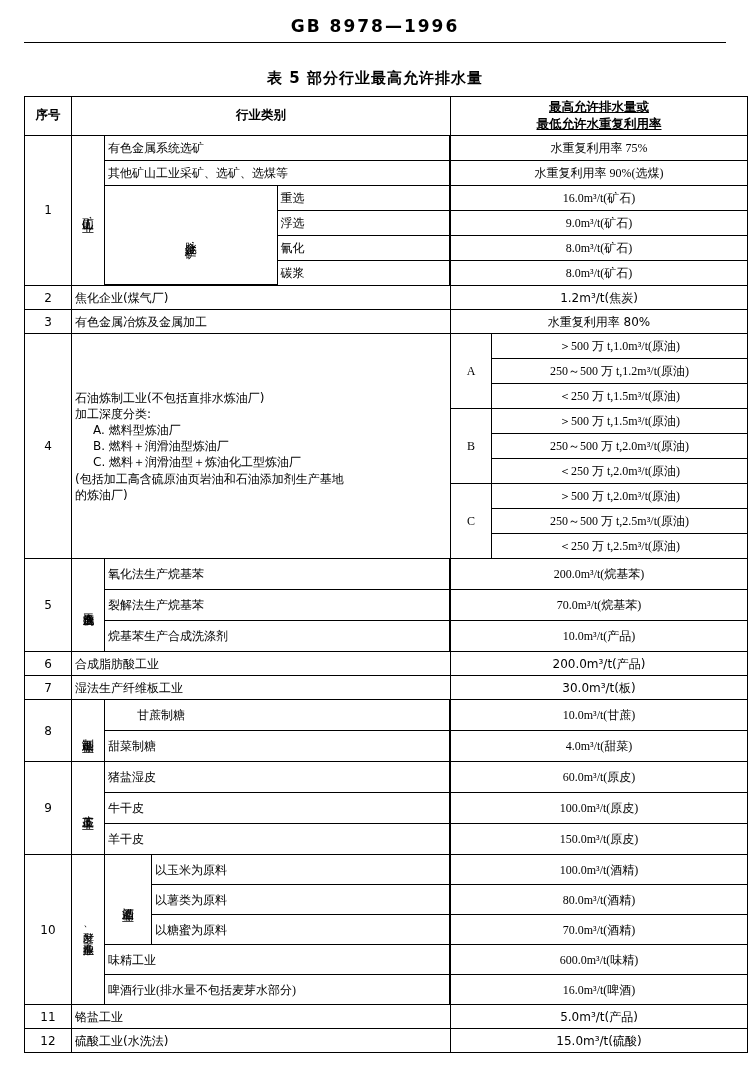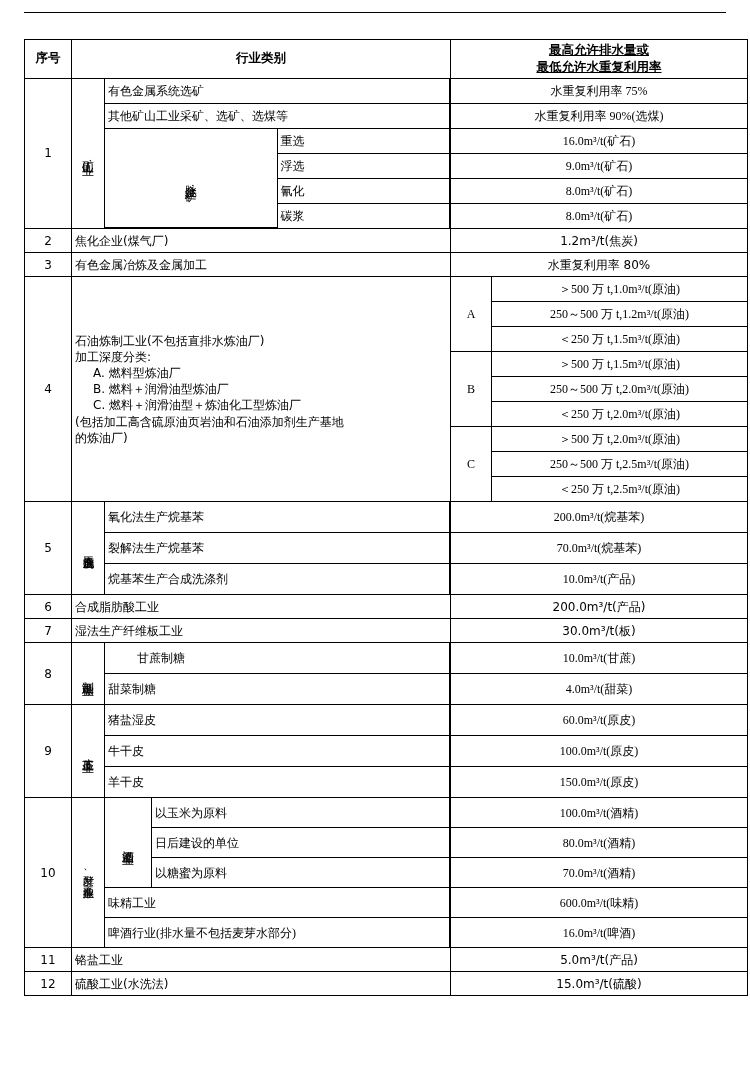--- a/index.html
+++ b/index.html
@@ -104,22 +104,24 @@
     font-size: 12px;
     line-height: 1.85;
   }
   .oil-text .indent { padding-left: 18px; }
 </style>
 </head>
 <body>
 
 <div class="page">
 
+  <div class="header">GB 8978—1996</div>
   <div class="header-rule"></div>
 
+  <div class="title">表 5   部分行业最高允许排水量</div>
 
   <table class="main">
     <tbody>
 
       <tr>
         <td class="c-seq hdr" rowspan="1">序号</td>
         <td class="c-cat hdr">行业类别</td>
         <td class="c-val hdr hdr2">
           <div>最高允许排水量或</div>
           <div>最低允许水重复利用率</div>
@@ -370,21 +372,21 @@
                 <tr>
               <td rowspan="5" class="vert noleft notop nobottom" style="width:26px;border-left:0;border-top:0;border-bottom:0;font-size:11px;">
                 <span style="writing-mode:vertical-rl;text-orientation:upright;margin:0 auto;letter-spacing:0px;">发酵、酿造工业</span>
               </td>
               <td rowspan="3" class="vert notop" style="width:40px;border-top:0;">
                 <span style="writing-mode:vertical-rl;text-orientation:upright;margin:0 auto;letter-spacing:1px;">酒精工业</span>
               </td>
               <td class="lbl notop" style="border-top:0;height:25px;">以玉米为原料</td>
             </tr>
             <tr>
-                  <td class="lbl" style="height:25px;">日后建设的单位</td>
+                  <td class="lbl" style="height:25px;">以薯类为原料</td>
                 </tr>
             <tr>
                   <td class="lbl" style="height:25px;">以糖蜜为原料</td>
                 </tr>
             <tr>
                   <td colspan="2" class="lbl" style="height:25px;">味精工业</td>
                 </tr>
             <tr>
                   <td colspan="2" class="lbl nobottom" style="border-bottom:0;height:25px;">啤酒行业(排水量不包括麦芽水部分)</td>
                 </tr>

